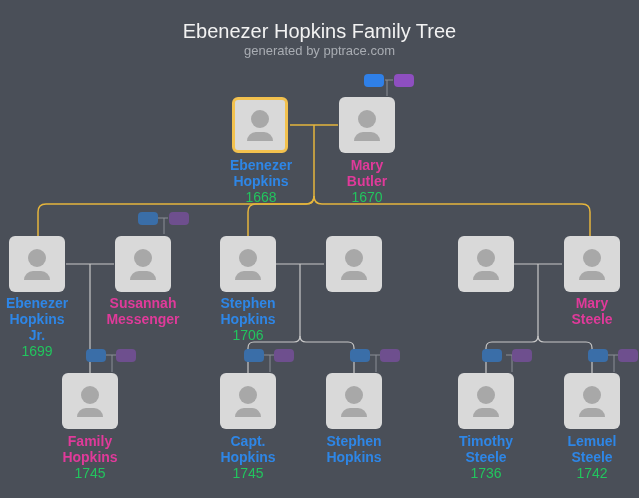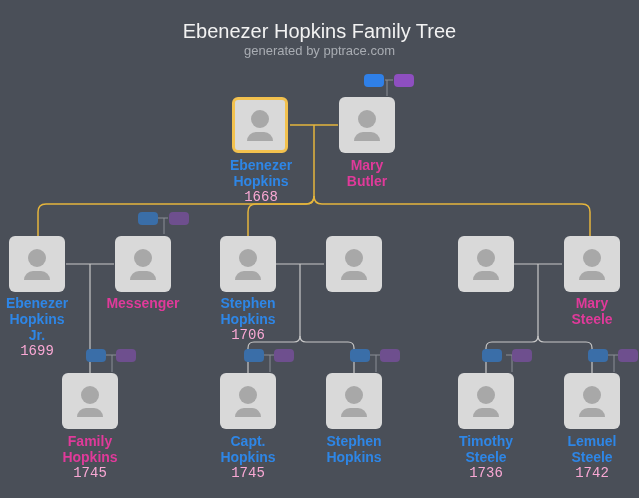--- a/index.html
+++ b/index.html
@@ -6,21 +6,21 @@
   body { width:639px; height:498px; background:#4a4f58; position:relative; overflow:hidden; font-family:"Liberation Sans", sans-serif; }
   .title { position:absolute; top:20px; left:0; width:639px; text-align:center; color:#f2f2f2; font-size:20px; }
   .subtitle { position:absolute; top:43px; left:0; width:639px; text-align:center; color:#a9adb3; font-size:13px; }
   svg.lines { position:absolute; left:0; top:0; }
   .card { position:absolute; width:56px; height:56px; background:#d9d9d9; border-radius:6px; box-sizing:border-box; }
   .card.sel { border:3px solid #f2c14e; }
   .card .head { position:absolute; left:50%; top:13px; width:18px; height:18px; margin-left:-9px; border-radius:50%; background:#a8a8a8; }
   .card .body { position:absolute; left:50%; top:35px; width:26px; height:9px; margin-left:-13px; border-radius:13px 13px 0 0; background:#a8a8a8; }
   .card.sel .head { top:10px; } .card.sel .body { top:32px; }
   .label { position:absolute; width:110px; text-align:center; font-size:14px; font-weight:bold; line-height:16px; }
-  .label .year { color:#f9a8d4; font-weight:normal;font-family:Liberation Mono, monospace; }
+  .label .year { color:#22c55e; font-weight:normal; }
   .m { color:#2e86e6; } .f { color:#e03a9a; }
   .pill { position:absolute; width:20px; height:13px; border-radius:4px; }
   .pb { background:#3a6ea8; } .pp { background:#6e4f8e; }
   .pb.b { background:#2f80e8; } .pp.b { background:#8e4fc0; }
 </style>
 </head>
 <body>
 
 <div class="title">Ebenezer Hopkins Family Tree</div>
 <div class="subtitle">generated by pptrace.com</div>
@@ -78,20 +78,21 @@
     <div class="body"></div>
   </div>
 <div class="label m" style="left:206px;top:157px">
     <div>Ebenezer</div>
     <div>Hopkins</div>
     <div class="year">1668</div>
   </div>
 <div class="label f" style="left:312px;top:157px">
     <div>Mary</div>
     <div>Butler</div>
+    <div class="year">1670</div>
   </div>
 
 <div class="card" style="left:9px;top:236px">
     <div class="head"></div>
     <div class="body"></div>
   </div>
 <div class="card" style="left:115px;top:236px">
     <div class="head"></div>
     <div class="body"></div>
   </div>
@@ -112,20 +113,21 @@
     <div class="body"></div>
   </div>
 
 <div class="label m" style="left:-18px;top:295px">
     <div>Ebenezer</div>
     <div>Hopkins</div>
     <div>Jr.</div>
     <div class="year">1699</div>
   </div>
 <div class="label f" style="left:88px;top:295px">
+    <div>Susannah</div>
     <div>Messenger</div>
   </div>
 <div class="label m" style="left:193px;top:295px">
     <div>Stephen</div>
     <div>Hopkins</div>
     <div class="year">1706</div>
   </div>
 <div class="label f" style="left:537px;top:295px">
     <div>Mary</div>
     <div>Steele</div>

